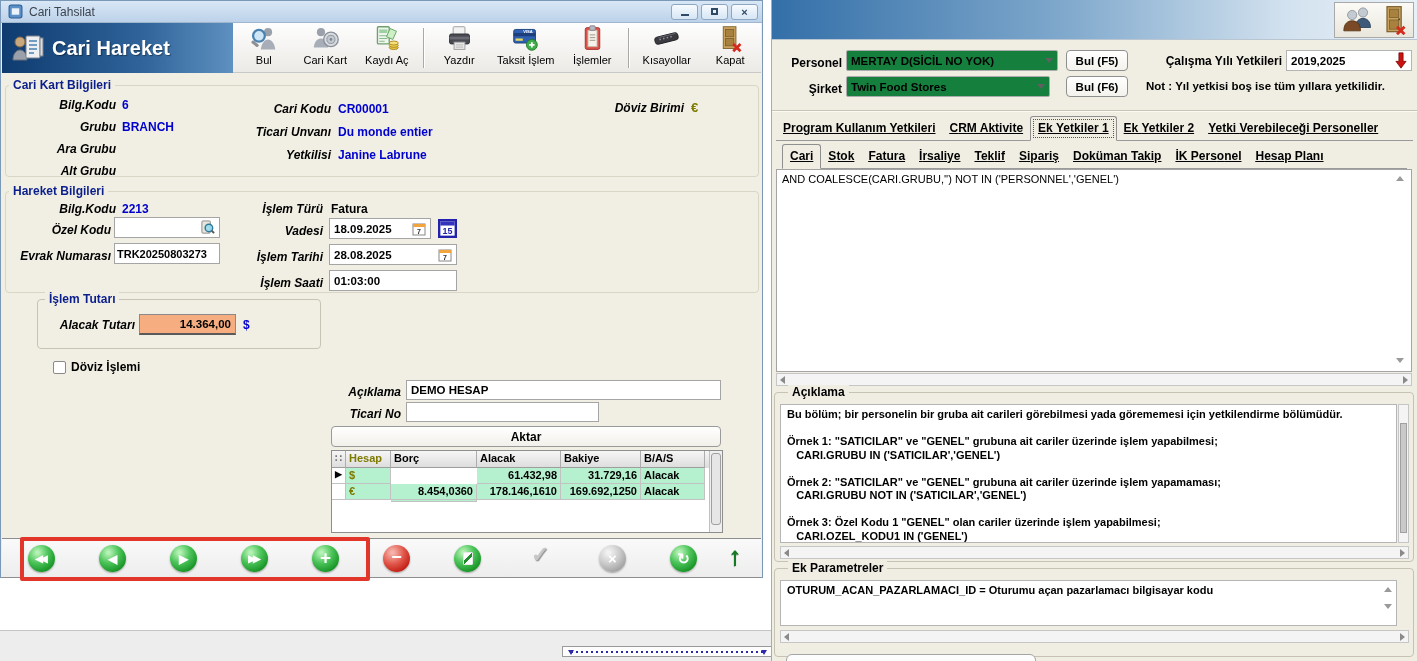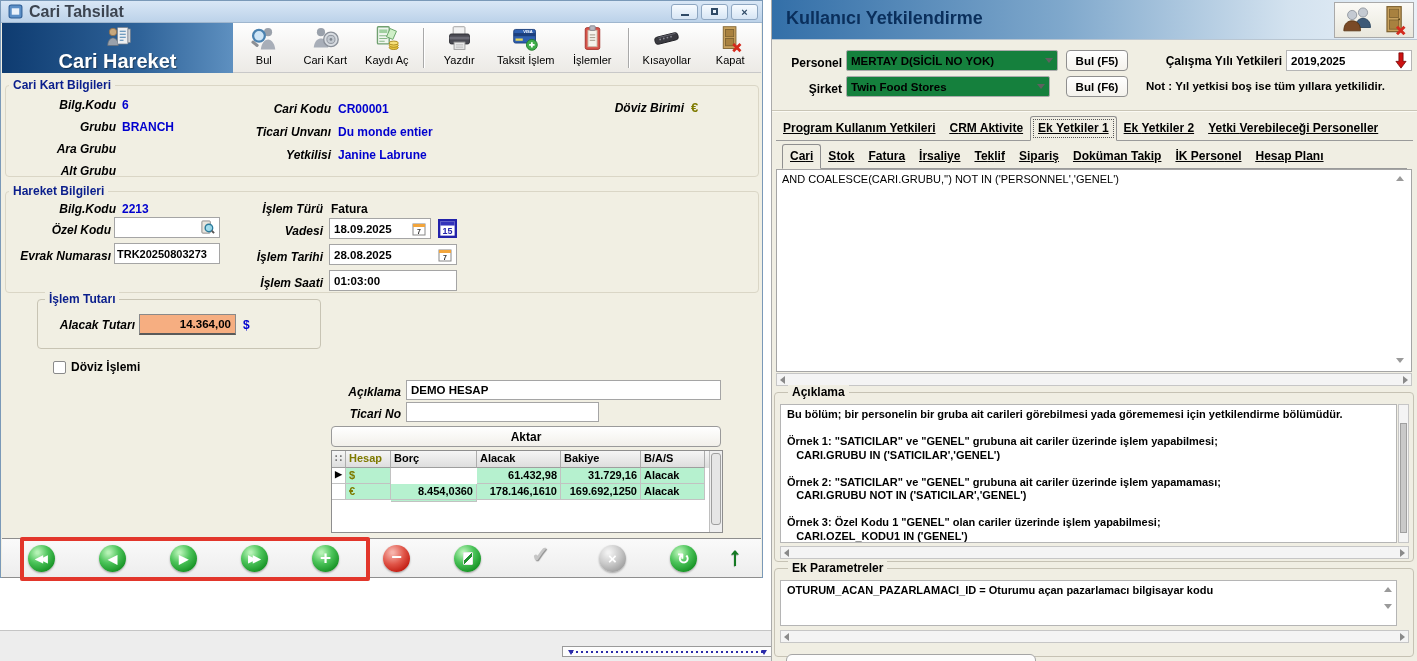--- a/index.html
+++ b/index.html
@@ -3,27 +3,27 @@
 <meta charset="utf-8">
 <style>
   * { margin:0; padding:0; box-sizing:border-box; }
   body { font-family:"Liberation Sans", sans-serif; background:#fff; }
   #canvas { position:relative; width:1417px; height:661px; overflow:hidden; background:#fff; }
 
   
   .window { position:absolute; left:0; top:0; width:763px; height:578px; background:#F1EFE3; border:1px solid #7A99B8; }
   .titlebar { position:absolute; left:0; top:0; right:0; height:22px; background:linear-gradient(#D9E7F6,#BCD2E9); border-bottom:1px solid #9FB6CE; display:flex; align-items:center; padding:0 4px; }
   .tb-icon { width:15px; height:15px; margin:0 6px 0 3px; }
-  .tb-title { font-size:16px; color:#3C4450;font-weight:bold; }
+  .tb-title { font-size:12px; color:#3C4450; }
   .tb-btns { margin-left:auto; display:flex; gap:3px; }
   .tbtn { width:27px; height:16px; border:1px solid #8DA6C1; border-radius:3px; background:linear-gradient(#F7FBFF,#D6E5F4); color:#2F4A66; display:flex; align-items:center; justify-content:center; font-size:11px; font-weight:bold; }
   .glyph-min { width:8px; height:2px; background:#2F4A66; margin-top:6px; }
   .glyph-restore { width:7px; height:7px; border:2px solid #2F4A66; }
 
-  .hdrleft { position:absolute; left:1px; top:22px; width:231px; height:50px; background:linear-gradient(90deg,#0E3B70,#2F6399 60%,#5E90C0); display:flex; align-items:center;flex-direction:column; }
+  .hdrleft { position:absolute; left:1px; top:22px; width:231px; height:50px; background:linear-gradient(90deg,#0E3B70,#2F6399 60%,#5E90C0); display:flex; align-items:center; }
   .hdrleft svg { width:36px; height:36px; margin:0 6px 0 8px; }
   .hdr-title { color:#fff; font-size:20px; font-weight:bold; text-shadow:1px 1px 1px rgba(0,0,0,.4); }
 
   .toolbar { position:absolute; left:232px; top:22px; right:1px; height:50px; background:linear-gradient(#FEFEFE,#ECEAE6); border-bottom:1px solid #C8C8C8; display:flex; align-items:center; }
   .tbb { width:62px; height:48px; display:flex; flex-direction:column; align-items:center; justify-content:flex-start; cursor:default; }
   .tbb svg { width:29px; height:29px; }
   .tbb .lab { font-size:11px; color:#000; margin-top:1px; white-space:nowrap; }
   .tsep { width:1px; height:40px; background:#A9A9A9; margin:0 5px; box-shadow:1px 0 0 #fff; }
 
   .lbl { position:absolute; font-size:12px; font-weight:bold; color:#000; text-align:right; white-space:nowrap;font-style:italic; }
@@ -394,21 +394,20 @@
 
   <div class="bottomstrip"></div>
   <div class="dotslider">
     <span class="dmark" style="left:5px"></span>
     <span class="dotline"></span>
     <span class="dmark" style="right:5px"></span>
   </div>
 
   <div class="panel">
     <div class="phead">
-      <span class="phead-title">Kullanıcı Yetkilendirme</span>
       <span class="picons">
         <svg viewBox="0 0 40 36" width="36">
             <circle cx="26" cy="9" r="5.5" fill="#C4CAD2" stroke="#8A9099"></circle>
             <path d="M17 27c0-8 5-11 9-11s9 3 9 11z" fill="#3E5A78" stroke="#27415C"></path>
             <circle cx="13" cy="12" r="5.5" fill="#C4CAD2" stroke="#8A9099"></circle>
             <path d="M3 31c0-9 5-12 10-12s10 3 10 12z" fill="#7A4A26" stroke="#54300F"></path>
           </svg>
         <svg viewBox="0 0 32 36" width="27">
             <rect x="7" y="2" width="17" height="30" fill="#C9A25E" stroke="#7E6230" stroke-width="1.5"></rect>
             <rect x="10" y="5" width="11" height="10" fill="#A8813F" stroke="#7E6230"></rect>

